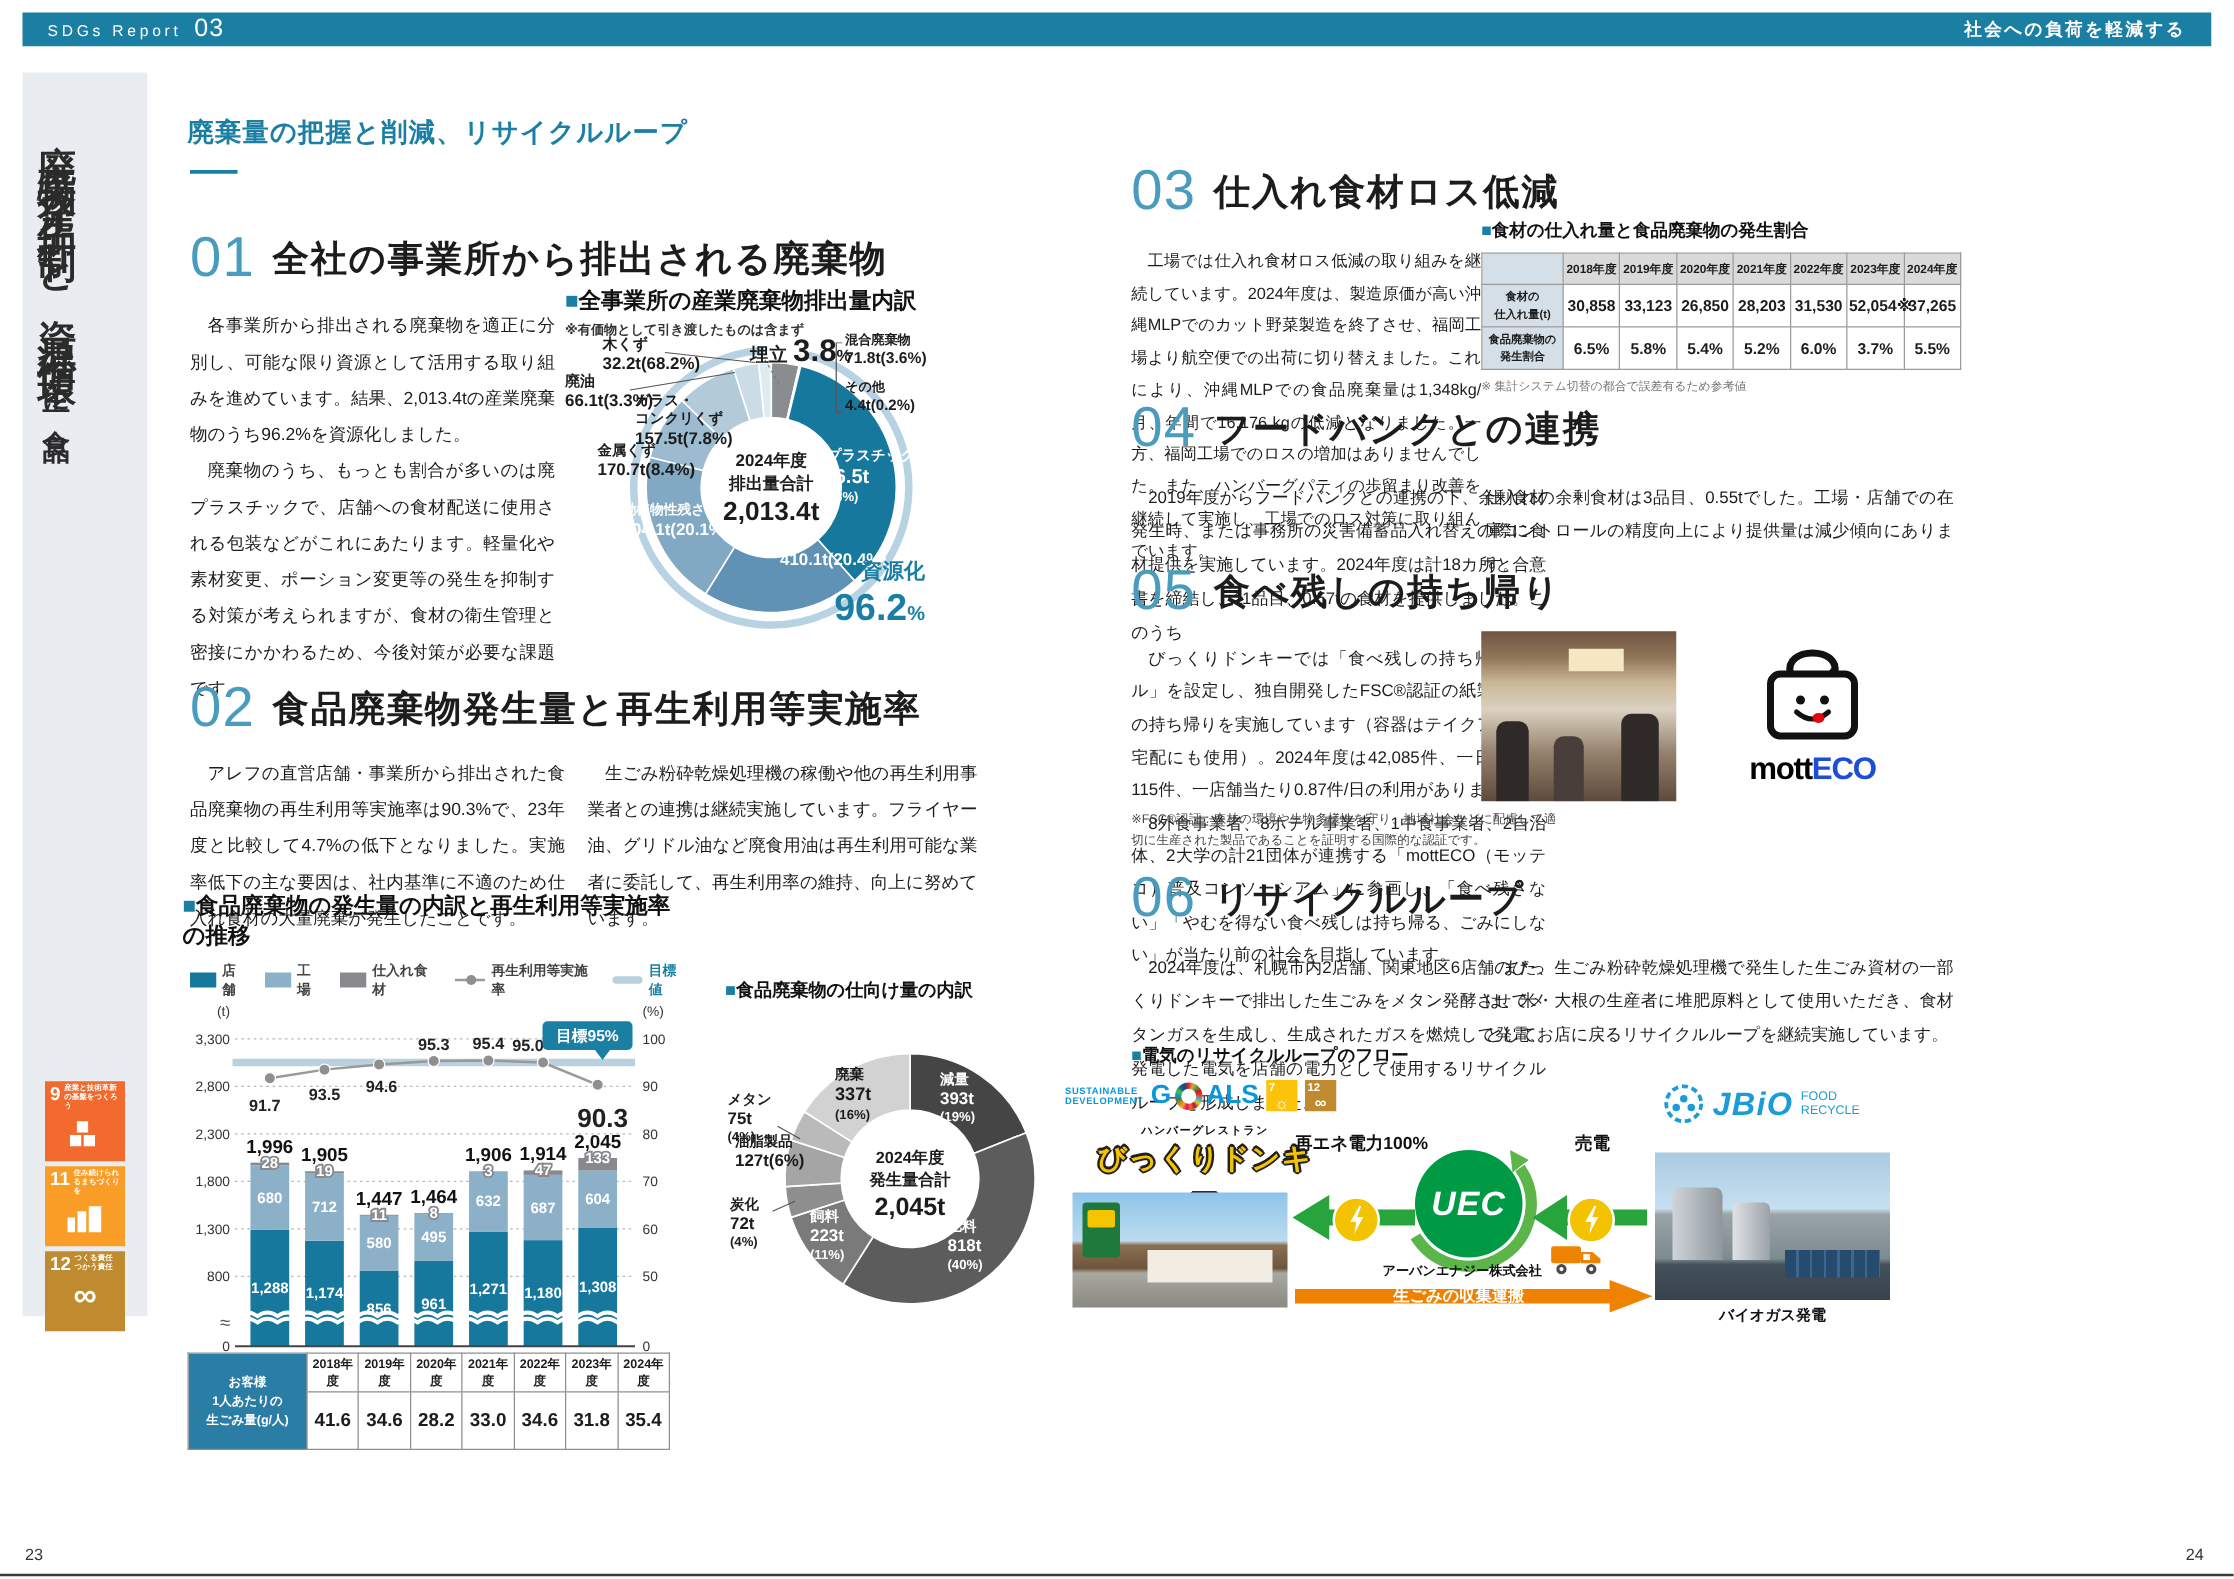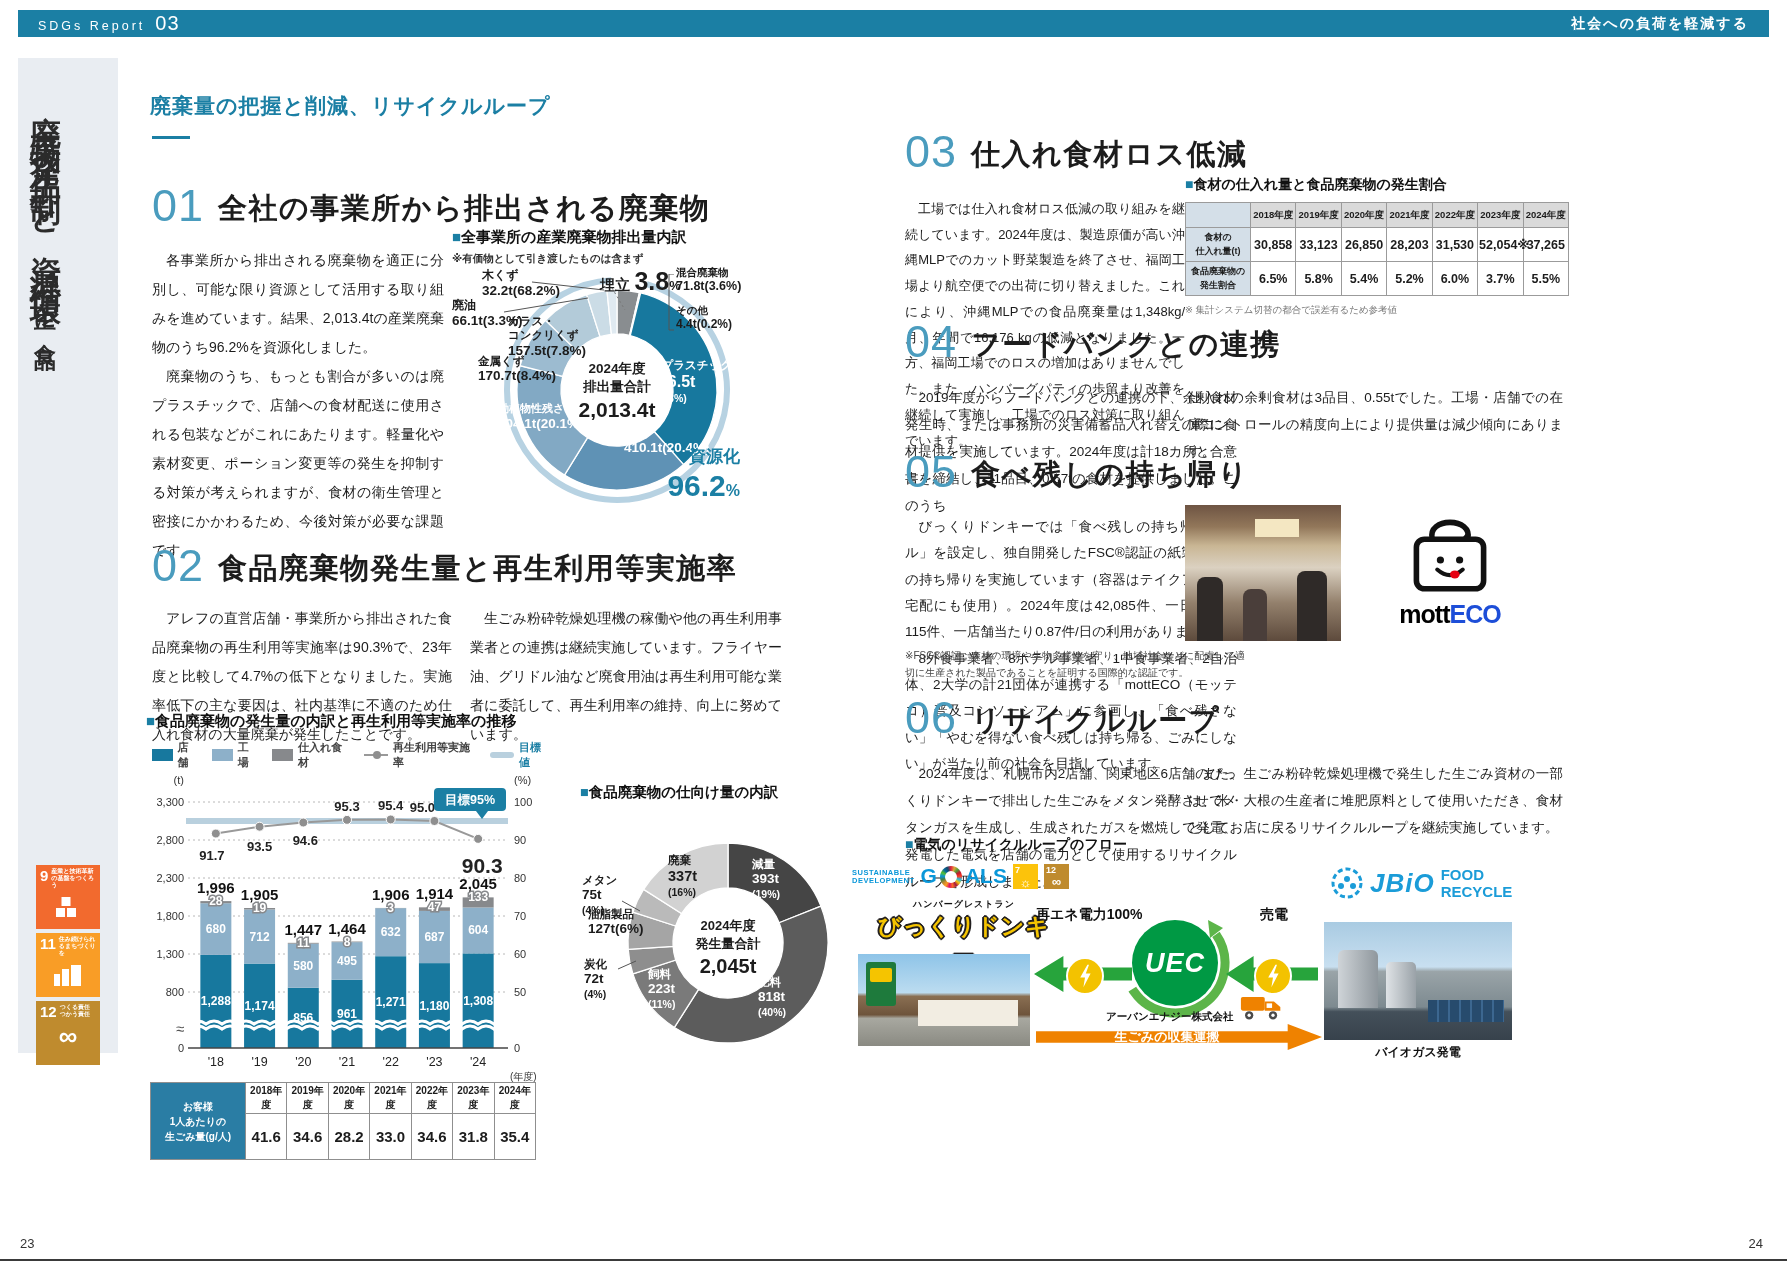--- a/index.html
+++ b/index.html
@@ -29,21 +29,21 @@
   .lead{position:absolute;left:150px;top:92px;font-size:21px;font-weight:bold;color:#1b7fa4;letter-spacing:1px}
   .lead-line{position:absolute;left:152px;top:136px;width:38px;height:3px;background:#1b7fa4}
   .sec-h{position:absolute;display:flex;align-items:flex-end;gap:14px}
   .sec-num{font-size:45px;line-height:.88;color:#4a9cbe;letter-spacing:1px}
   .sec-title{font-size:29px;font-weight:bold;letter-spacing:1.5px;line-height:1;padding-bottom:3px}
   
   .bt{position:absolute;font-size:14px;line-height:2.07;text-align:justify;color:#1c1c1c}
   .bt p{margin:0;text-indent:1em}
   .fnote{position:absolute;font-size:10px;line-height:1.65;color:#444;text-align:justify}
   
-  .ctitle{font-size:15px;font-weight:bold;color:#111}
+  .ctitle{font-size:18px;font-weight:bold;color:#111}
   .ctitle .mk{color:#1b7fa4}
   .cnote{font-size:10.5px;font-weight:bold;color:#333;margin-top:5px}
   .pre{white-space:pre-line}
   
   .dlbl{position:absolute;font-weight:bold;line-height:1.25}
   .dlbl .nm{display:block;font-size:11.5px}
   .dlbl .val{display:block;font-size:13.5px}
   .dlbl .pc{display:block;font-size:10.5px}
   .wh{color:#fff}.dk{color:#1c1c1c}
   .dcenter{position:absolute;text-align:center;color:#1c1c1c}
@@ -90,21 +90,21 @@
   .sdgs-goals{font-size:21px;font-weight:bold;color:#0a97d9;line-height:.9;display:flex;align-items:center}
   .wheel{width:22px;height:22px;border-radius:50%;background:conic-gradient(#e5243b,#dda63a,#4c9f38,#c5192d,#ff3a21,#26bde2,#fcc30b,#a21942,#fd6925,#dd1367,#fd9d24,#bf8b2e,#3f7e44,#0a97d9,#56c02b,#00689d,#19486a,#e5243b);position:relative;margin:0 3px}
   .wheel i{position:absolute;left:5px;top:5px;width:12px;height:12px;border-radius:50%;background:#fff}
   .mini-sdg{width:25px;height:25px;color:#fff;font-size:9px;font-weight:bold;padding:2px;box-sizing:border-box;line-height:1}
   .donkey{position:absolute;text-align:center}
   .donkey .tag{font-size:9px;font-weight:bold;color:#111;letter-spacing:1px}
   .donkey .nm{font-size:23px;font-weight:bold;color:#f5c400;letter-spacing:1px;
       text-shadow:-2px 0 #221f1f,2px 0 #221f1f,0 -2px #221f1f,0 2px #221f1f,-1px -1px #221f1f,1px 1px #221f1f,-1px 1px #221f1f,1px -1px #221f1f}
   .jbio{position:absolute;display:flex;align-items:center;gap:6px}
   .jbio .nm{font-size:26px;font-weight:bold;font-style:italic;color:#1b9cd8;letter-spacing:1px}
-  .jbio .sub{font-size:15px;font-weight:bold;color:#1b9cd8;line-height:1.15}
+  .jbio .sub{font-size:10px;font-weight:normal;color:#1b9cd8;line-height:1.15}
   .motteco{position:absolute;text-align:center}
   .motteco .word{font-size:25px;font-weight:bold;letter-spacing:-1px}
   .motteco .b{color:#000000}.motteco .r{color:#1d4ed8}
 </style>
 </head>
 <body>
 
 <div class="topbar">
   <div>
     <span class="brand">SDGs Report</span><span class="brand-no">03</span>

